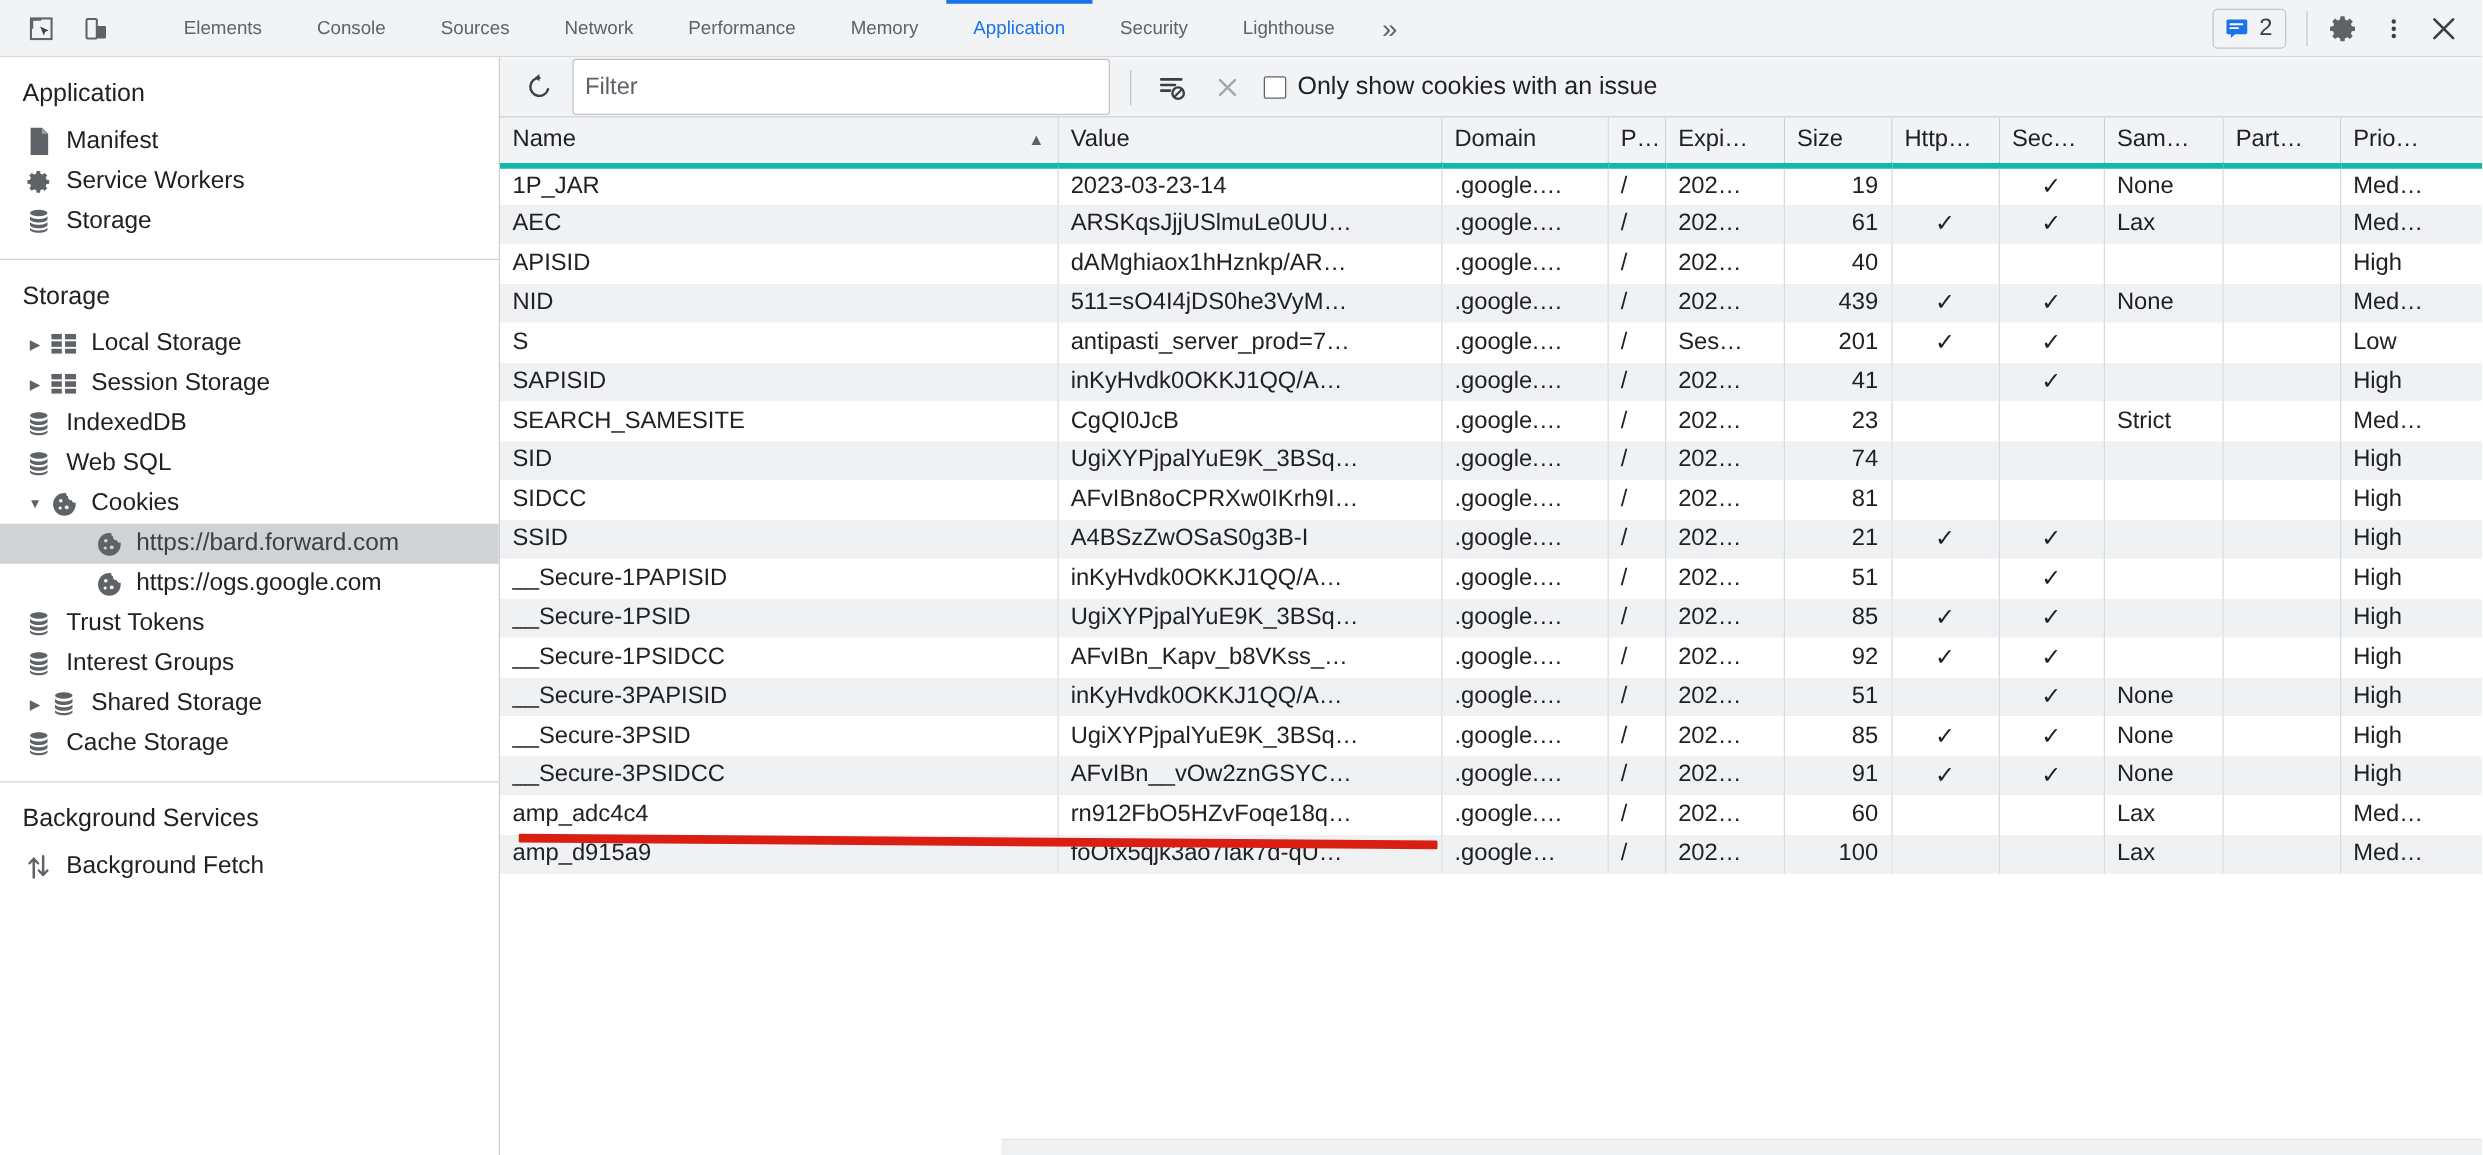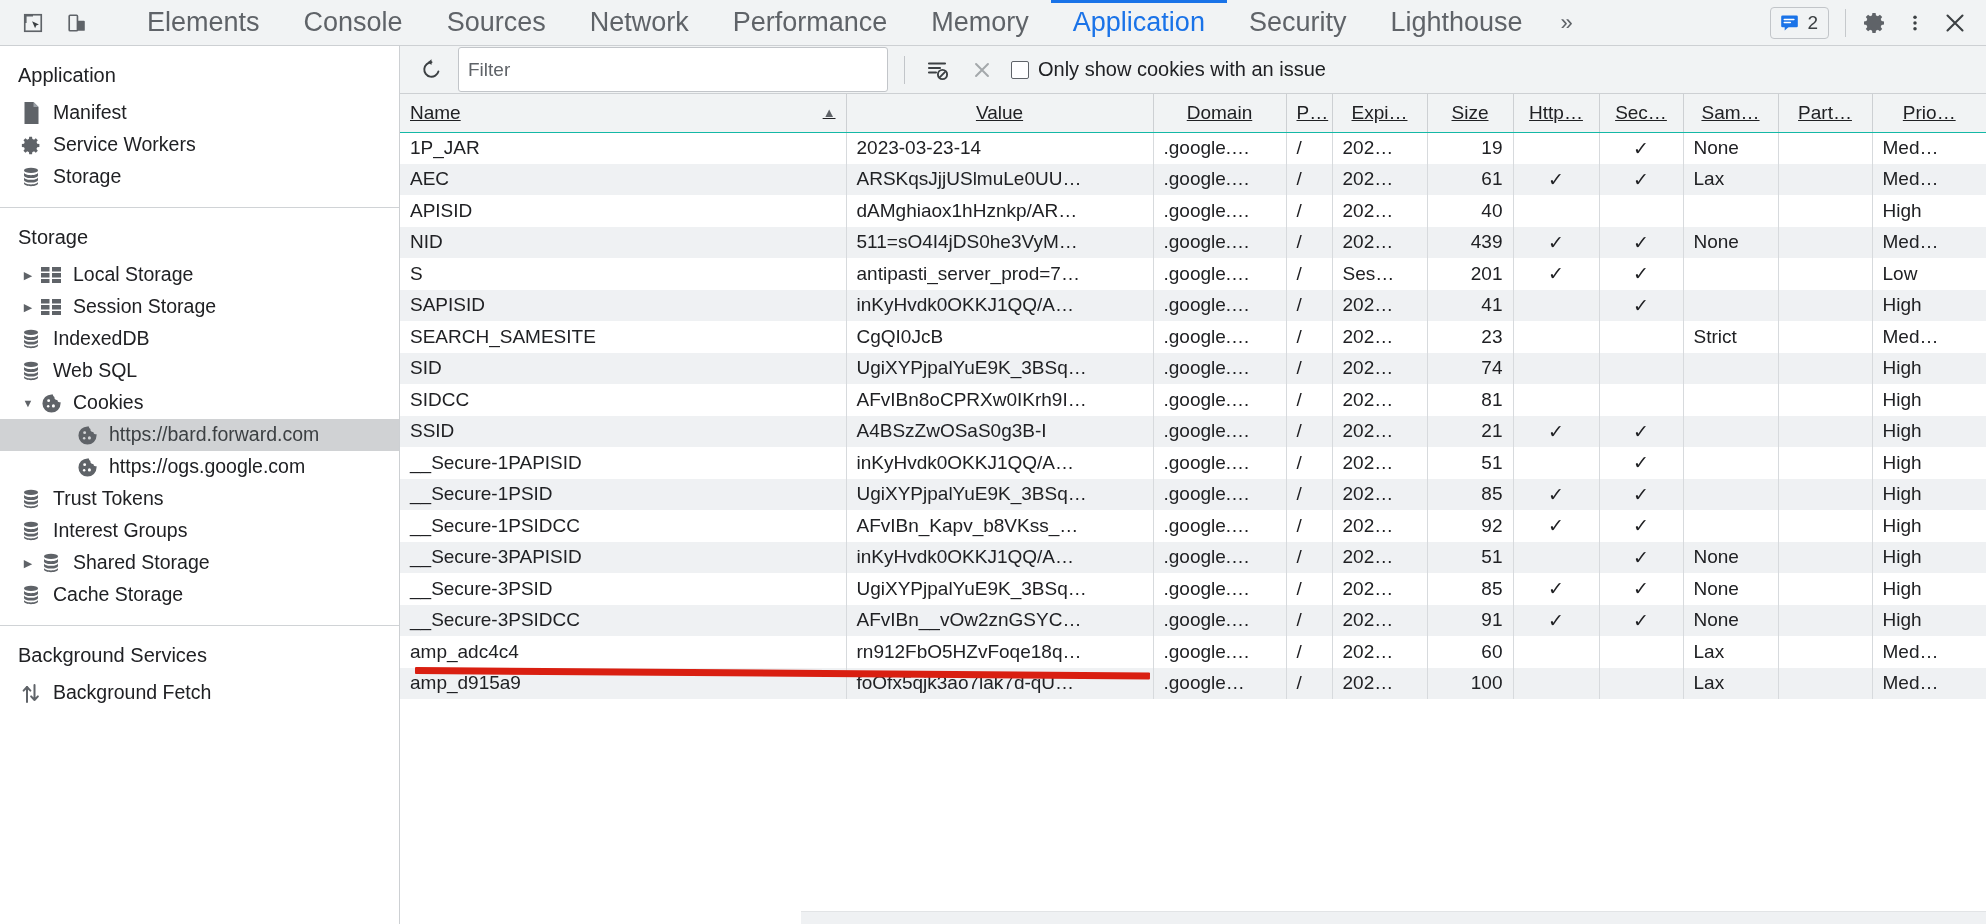--- a/index.html
+++ b/index.html
@@ -58,21 +58,21 @@
   }
   .tabs {
     display: flex;
     align-items: stretch;
     flex: 1;
   }
   .tab {
     display: flex;
     align-items: center;
     padding: 16px 22px;
-    font-size: 27px;
+    font-size: 15px;
     color: #5f6368;
     cursor: pointer;
     position: relative;
     white-space: nowrap;
   }
   .tab.selected {
     color: #1a73e8;
   }
   .tab.selected::after {
     content: "";
@@ -270,32 +270,31 @@
   }
   table.cookies {
     border-collapse: collapse;
     table-layout: fixed;
     width: 1586px;
     font-size: 19px;
   }
   table.cookies th {
     background: #f1f3f4;
     border-right: 1px solid #cdd0d3;
-    border-bottom: 1px solid #14b8a6;
+    border-bottom: 5px solid #14b8a6;
     font-weight: normal;
-    text-align: center;
+    text-align: left;
     color: #202124;
     height: 38px;
     padding: 0 10px;
     box-sizing: border-box;
     white-space: nowrap;
     overflow: hidden;
     cursor: pointer;
     position: relative;
-    text-decoration: underline;
   }
   table.cookies th .th-inner {
     display: flex;
     align-items: center;
     justify-content: space-between;
     gap: 6px;
   }
   .sort-arrow {
     color: #5f6368;
     font-size: 13px;

